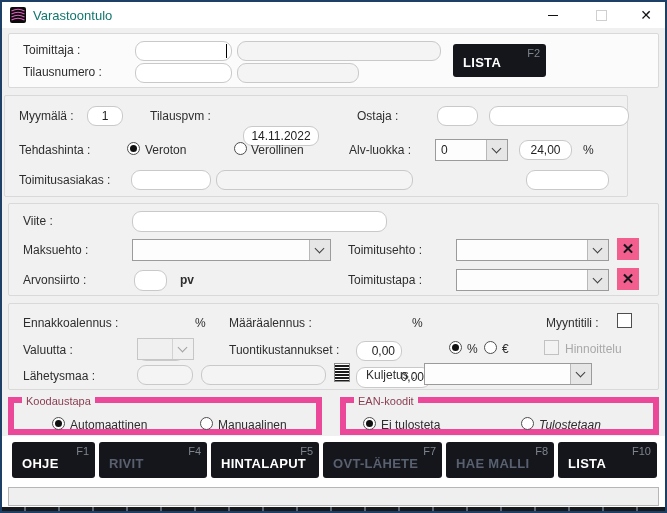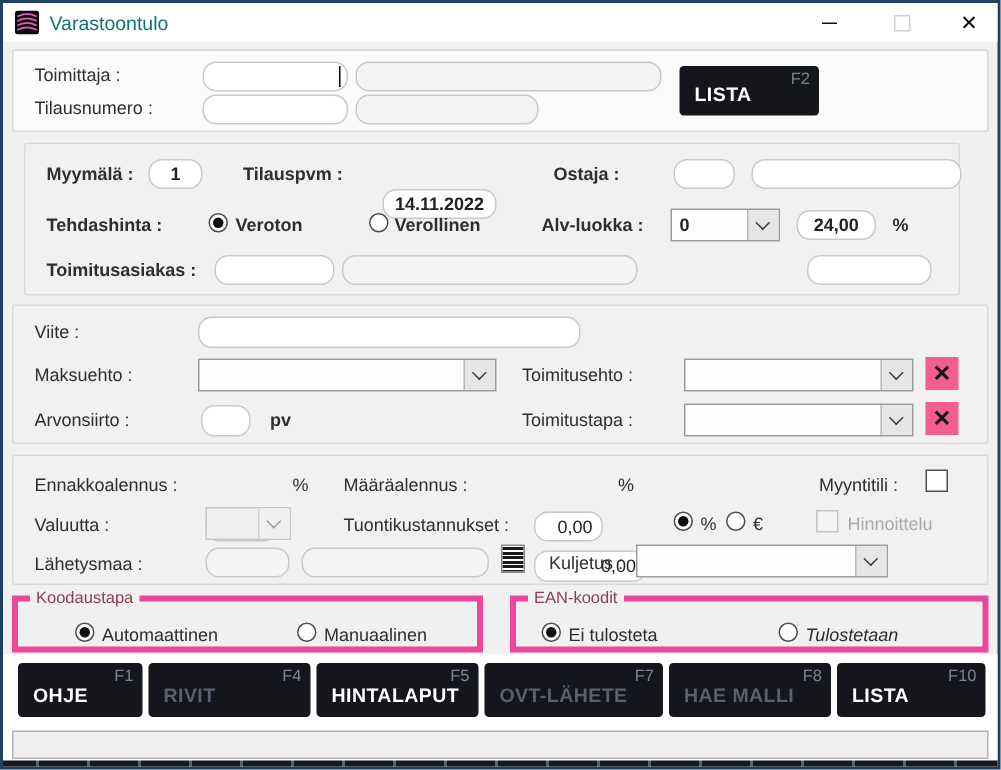--- a/index.html
+++ b/index.html
@@ -46,21 +46,21 @@
   
   .xbtn{position:absolute;width:22px;height:22px;background:#f25f8e;color:#15161a;font-weight:bold;
         font-size:15px;display:flex;align-items:center;justify-content:center;cursor:default;}
   
   .dbtn{position:absolute;background:#14161b;border-radius:3px;}
   .dbtn .bl{position:absolute;left:10px;bottom:7px;font-weight:bold;font-size:13px;color:#ffffff;
             letter-spacing:.3px;white-space:nowrap;}
   .dbtn .fk{position:absolute;right:6px;top:3px;font-size:11px;color:#7e848e;}
   .dbtn.dis .bl{color:#596070;}
   
-  .grp{position:absolute;border:4px solid #ec4899;background:#f0f0f0;box-sizing:border-box;}
+  .grp{position:absolute;border:6px solid #ec4899;background:#f0f0f0;box-sizing:border-box;}
   .gtitle{position:absolute;top:-8px;left:8px;background:#f0f0f0;padding:0 4px;font-size:11px;color:#8b3e52;}
   
   .listicon{position:absolute;width:16px;height:19px;border:1px solid #8a8a8a;box-sizing:border-box;
       background:repeating-linear-gradient(#fff 0 1px,#1c1c1c 1px 3px);}
   
   .footband{position:absolute;left:2px;top:436px;width:663px;height:71px;background:#ffffff;}
   .status{position:absolute;left:8px;top:487px;width:651px;height:19px;background:#efefef;
           border:1px solid #b6b6b6;box-sizing:border-box;}
   .bstrip{position:absolute;left:2px;top:507px;width:663px;height:4px;
           background:repeating-linear-gradient(90deg,#17191d 0 22px,#5d636d 22px 24px,#17191d 24px 34px);}
@@ -102,21 +102,21 @@
     <div class="tf ro" style="left:228px;top:7px;width:204px;"></div>
     <span class="lbl" style="left:14px;top:31px;">Tilausnumero :</span>
     <div class="tf" style="left:126px;top:29px;width:97px;"></div>
     <div class="tf ro" style="left:228px;top:29px;width:122px;"></div>
     <div class="dbtn" style="left:444px;top:10px;width:93px;height:33px;">
       <span class="bl">LISTA</span>
       <span class="fk">F2</span>
     </div>
   </div>
 
-  <div class="sec" style="left:16px;top:95px;width:624px;height:102px;font-weight:bold;">
+  <div class="sec" style="left:4px;top:95px;width:624px;height:102px;">
     <span class="lbl" style="left:14px;top:13px;">Myymälä :</span>
     <div class="tf ctr" style="left:82px;top:10px;width:36px;">1</div>
     <span class="lbl" style="left:145px;top:13px;">Tilauspvm :</span>
     <div class="tf ctr" style="left:238px;top:10px;width:76px;margin-top:20px;">14.11.2022</div>
     <span class="lbl" style="left:352px;top:13px;">Ostaja :</span>
     <div class="tf" style="left:432px;top:10px;width:41px;"></div>
     <div class="tf" style="left:484px;top:10px;width:140px;"></div>
 
     <span class="lbl" style="left:14px;top:47px;">Tehdashinta :</span>
     <span class="rad on" style="left:122px;top:46px;"></span>

